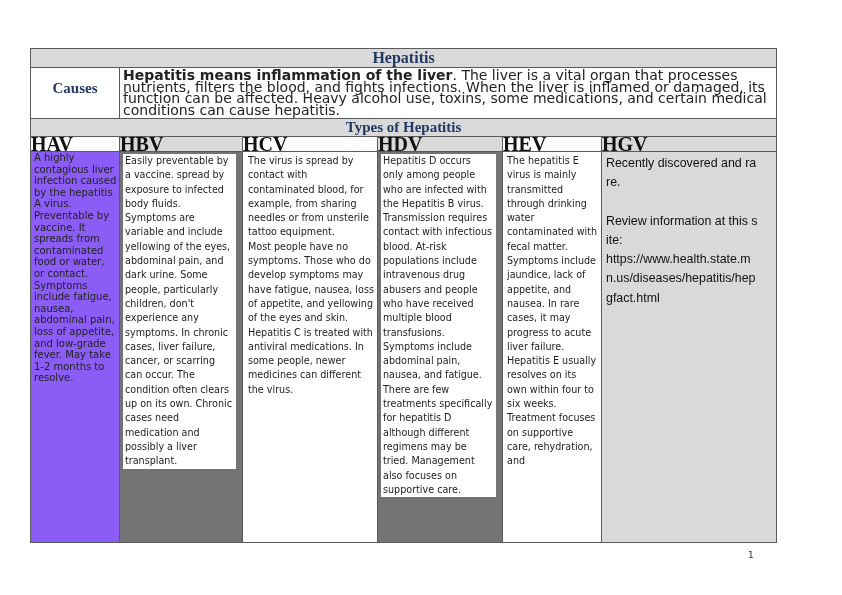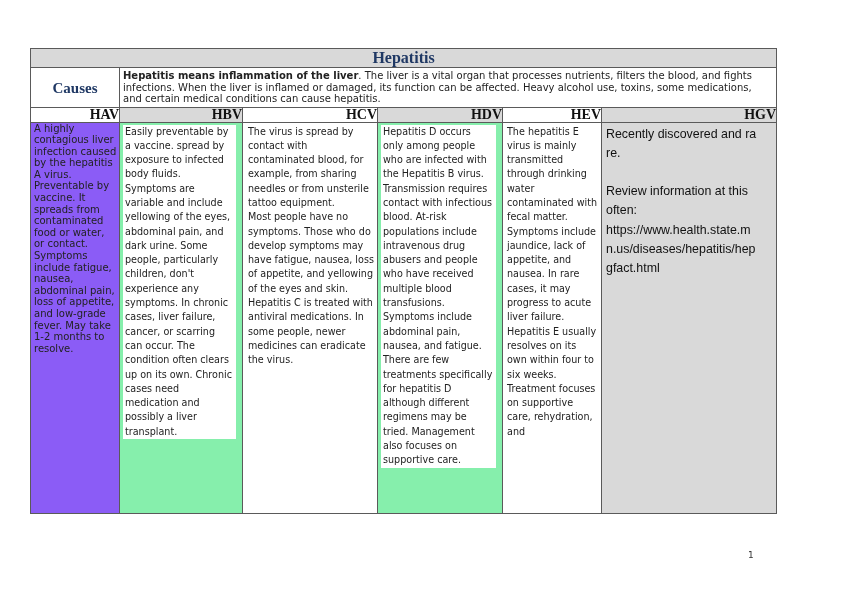--- a/index.html
+++ b/index.html
@@ -2,28 +2,28 @@
 <html><head>
 <meta charset="utf-8">
 <style>
   html, body { margin:0; padding:0; background:#ffffff; }
   body { width:842px; height:595px; position:relative; overflow:hidden; font-family:"DejaVu Sans", sans-serif; }
   .page { position:absolute; left:30px; top:48px; width:746px; }
   table { border-collapse:collapse; width:746px; table-layout:fixed; }
   td, th { border:1px solid #5a5a5a; padding:0; vertical-align:top; }
   .title-row td { background:#d9d9d9; height:18px; text-align:center; font-family:"Liberation Serif", serif; font-weight:bold; font-size:16px; color:#1f3864; line-height:18px; }
   .causes-label { font-family:"Liberation Serif", serif; font-weight:bold; font-size:15px; color:#1f3864; text-align:center; padding-top:12px; width:88px; }
-  .causes-text { font-size:10px; line-height:11.5px; color:#222; padding:2px 6px 2px 3px; }
+  .causes-text { font-size:14px; line-height:11.5px; color:#222; padding:2px 6px 2px 3px; }
   .causes-text b { font-weight:bold; }
   .types-row td { background:#d9d9d9; height:17px; text-align:center; font-family:"Liberation Serif", serif; font-weight:bold; font-size:15px; color:#1f3864; line-height:17px; }
-  .hdr th { font-family:"Liberation Serif", serif; font-weight:bold; font-size:14px; color:#111; height:14px; line-height:14px; text-align:right; background:#d9d9d9;margin-top:28px; }
+  .hdr th { font-family:"Liberation Serif", serif; font-weight:bold; font-size:20px; color:#111; height:14px; line-height:14px; text-align:left; background:#d9d9d9;margin-top:28px; }
   .hdr th.white { background:#ffffff; }
   .body-row td { height:388px; }
   .c-hav { font-size:10px; line-height:11.6px; color:#222; padding:0 2px 0 3px; background:#8b5cf6; }
-  .shaded { background:#86efac; padding:2px 6px 0 3px; }
+  .shaded { background:#737373; padding:2px 6px 0 3px; }
   .inner { background:#ffffff; font-size:9.6px; line-height:14.3px; color:#222; padding:0 2px 0 2px; }
   .c-hcv { background:#fff; font-size:9.6px; line-height:14.3px; color:#222; padding:2px 3px 0 5px;margin-top:33px; }
   .c-hev { background:#fff; font-size:9.6px; line-height:14.3px; color:#222; padding:2px 3px 0 4px; }
   .c-hgv { background:#d9d9d9; font-family:"Liberation Sans", sans-serif; font-size:12.4px; line-height:19.3px; color:#111; padding:2px 18px 0 4px; word-break:break-all; }
   .c-hgv p { margin:0; }
   .gap { height:19px; }
   .pagenum { position:absolute; left:748px; top:550px; font-size:9px; color:#333; }
 </style>
 </head>
 <body>
@@ -39,47 +39,50 @@
         <col style="width:175px">
     </colgroup>
     <tbody>
         <tr class="title-row">
       <td colspan="6">Hepatitis</td>
     </tr>
     <tr>
       <td class="causes-label">Causes</td>
       <td colspan="5" class="causes-text"><b>Hepatitis means inflammation of the liver</b><span>. The liver is a vital organ that processes nutrients, filters the blood, and fights infections. When the liver is inflamed or damaged, its function can be affected. Heavy alcohol use, toxins, some medications, and certain medical conditions can cause hepatitis.</span></td>
     </tr>
+    <tr class="types-row">
+      <td colspan="6">Types of Hepatitis</td>
+    </tr>
     <tr class="hdr">
       <th class="white">HAV</th>
       <th>HBV</th>
       <th class="white">HCV</th>
       <th>HDV</th>
       <th class="white">HEV</th>
       <th>HGV</th>
     </tr>
     <tr class="body-row">
       <td class="c-hav">A highly contagious liver infection caused by the hepatitis A virus. Preventable by vaccine. It spreads from contaminated food or water, or contact. Symptoms include fatigue, nausea, abdominal pain, loss of appetite, and low-grade fever. May take 1-2 months to resolve.</td>
       <td class="shaded">
             <div class="inner">Easily preventable by a vaccine. spread by exposure to infected body fluids. Symptoms are variable and include yellowing of the eyes, abdominal pain, and dark urine. Some people, particularly children, don't experience any symptoms. In chronic cases, liver failure, cancer, or scarring can occur. The condition often clears up on its own. Chronic cases need medication and possibly a liver transplant.</div>
           </td>
       <td class="c-hcv">
             <div>The virus is spread by contact with contaminated blood, for example, from sharing needles or from unsterile tattoo equipment.</div>
-            <div>Most people have no symptoms. Those who do develop symptoms may have fatigue, nausea, loss of appetite, and yellowing of the eyes and skin. Hepatitis C is treated with antiviral medications. In some people, newer medicines can eradicate the virus.</div>
+            <div>Most people have no symptoms. Those who do develop symptoms may have fatigue, nausea, loss of appetite, and yellowing of the eyes and skin. Hepatitis C is treated with antiviral medications. In some people, newer medicines can different the virus.</div>
           </td>
       <td class="shaded">
             <div class="inner">Hepatitis D occurs only among people who are infected with the Hepatitis B virus. Transmission requires contact with infectious blood. At-risk populations include intravenous drug abusers and people who have received multiple blood transfusions. Symptoms include abdominal pain, nausea, and fatigue. There are few treatments specifically for hepatitis D although different regimens may be tried. Management also focuses on supportive care.</div>
           </td>
       <td class="c-hev">
             <div>The hepatitis E virus is mainly transmitted through drinking water contaminated with fecal matter. Symptoms include jaundice, lack of appetite, and nausea. In rare cases, it may progress to acute liver failure.</div>
             <div>Hepatitis E usually resolves on its own within four to six weeks. Treatment focuses on supportive care, rehydration, and</div>
           </td>
       <td class="c-hgv">
         <p>Recently discovered and rare.</p>
         <div class="gap"></div>
-        <p>Review information at this often:</p>
+        <p>Review information at this site:</p>
         <p>https://www.health.state.mn.us/diseases/hepatitis/hepgfact.html</p>
       </td>
     </tr>
   </tbody>
     </table>
 </div>
 <div class="pagenum">1</div>
 
 </body></html>

